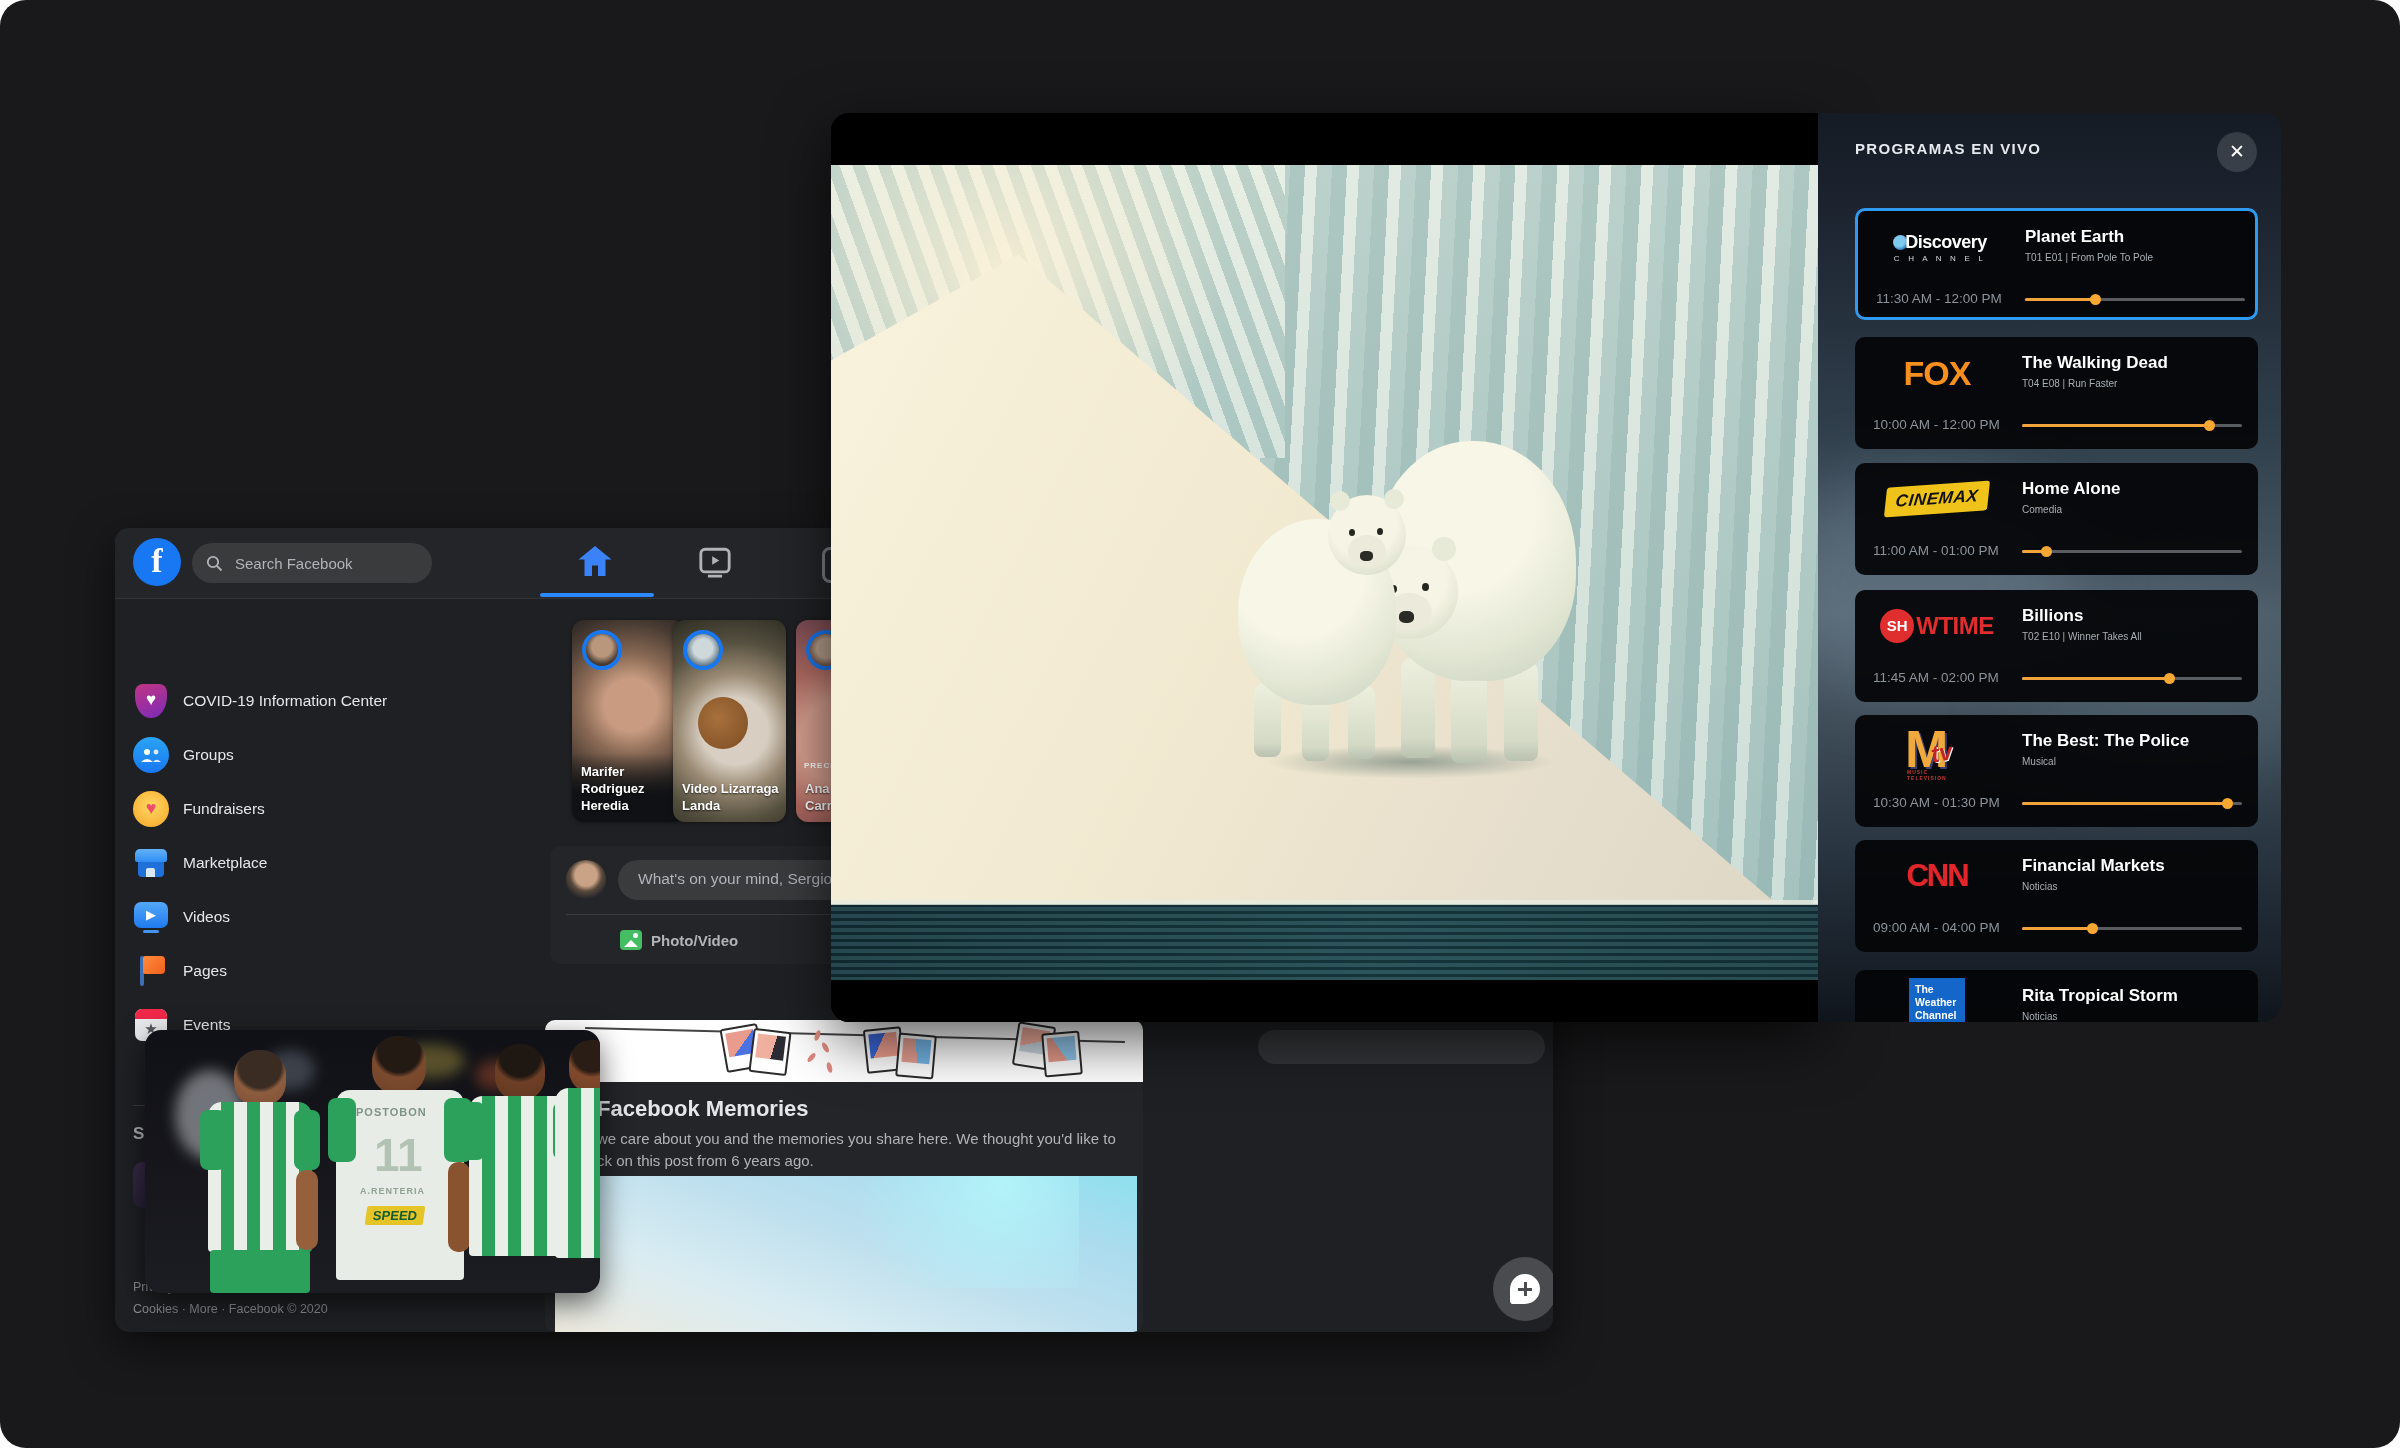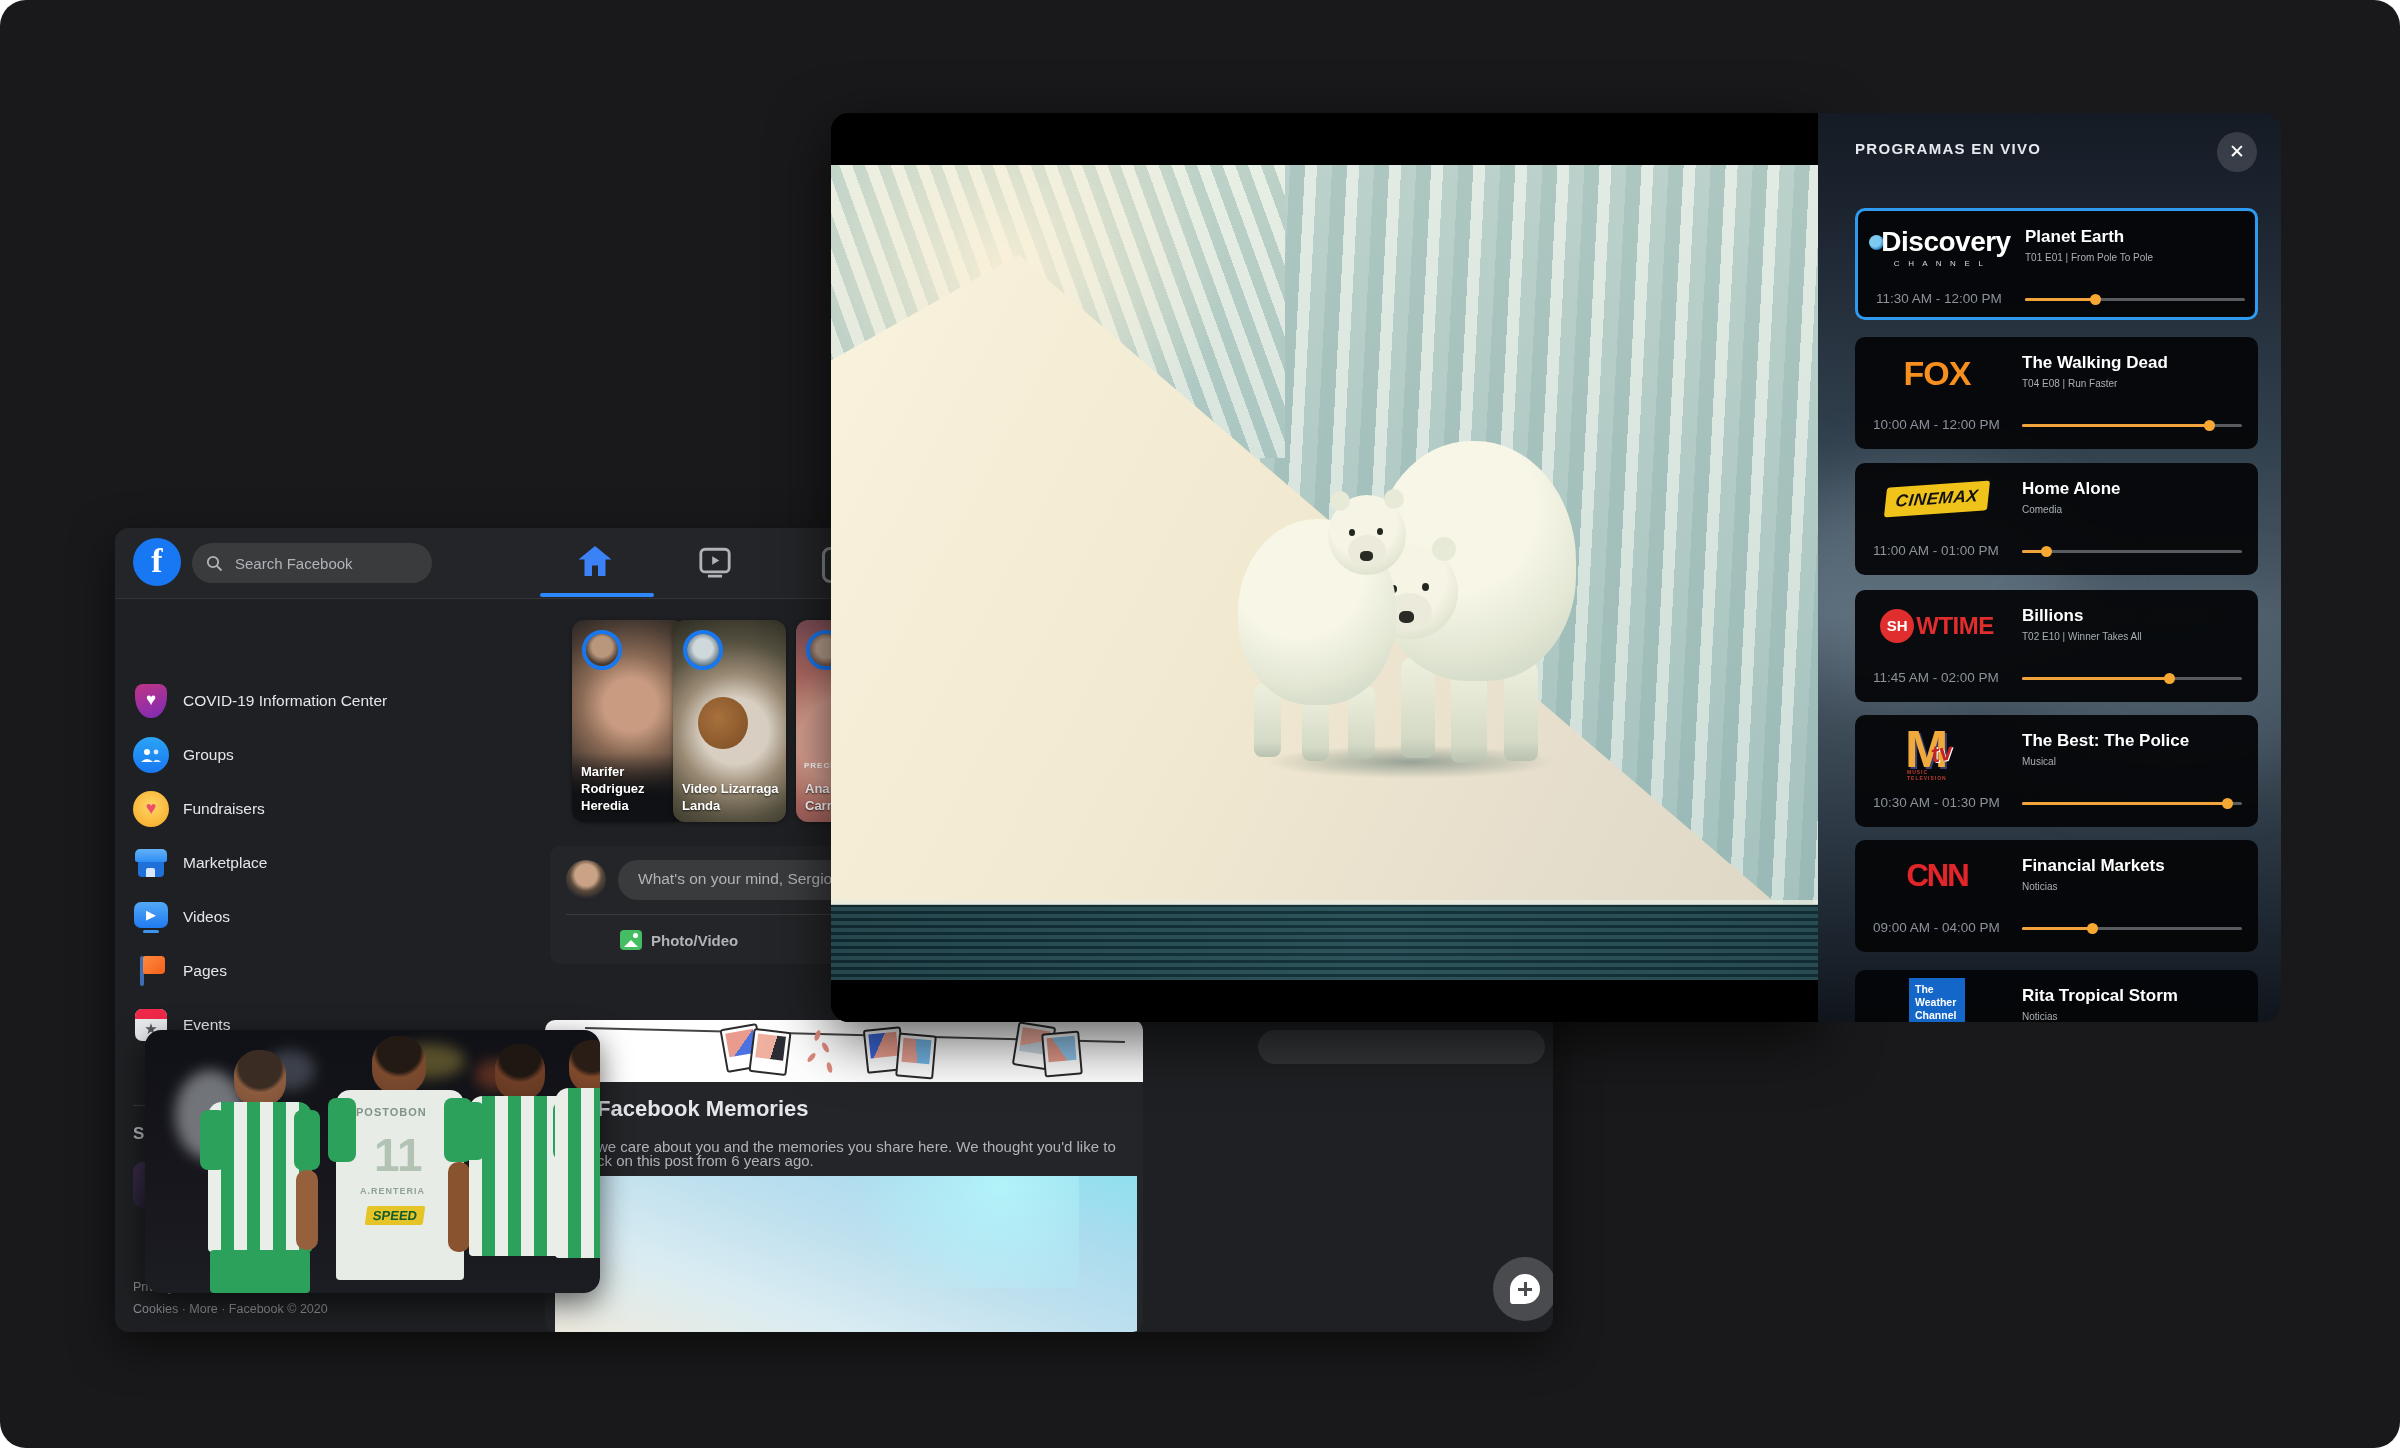--- a/index.html
+++ b/index.html
@@ -125,21 +125,21 @@
   .pc-title{position:absolute;left:167px;top:16px;color:#fff;font-size:17px;font-weight:bold;}
   .pc-sub{position:absolute;left:167px;top:41px;color:#a9afb6;font-size:10px;}
   .pc-time{position:absolute;left:18px;top:80px;color:#8b929a;font-size:13.5px;text-align:right;}
   .pc-track{position:absolute;left:167px;top:87px;width:220px;height:3px;border-radius:2px;background:#585c61;}
   .pc-fill{position:absolute;left:0;top:0;height:3px;border-radius:2px;background:#f2a33c;}
   .pc-dot{position:absolute;right:-6px;top:-4px;width:11px;height:11px;border-radius:50%;background:#f6a832;}
   
   .lg-disc{text-align:center;color:#fff;}
   .lg-disc .row{display:flex;align-items:center;justify-content:center;}
   .lg-disc .globe{width:15px;height:15px;border-radius:50%;background:radial-gradient(circle at 40% 40%,#7ec9f0 0 45%,#2f7fc0 70%,#1b5e96);margin-right:-3px;}
-  .lg-disc .word{font-size:28px;font-weight:bold;letter-spacing:-0.5px;text-align:center;}
+  .lg-disc .word{font-size:18px;font-weight:bold;letter-spacing:-0.5px;text-align:center;}
   .lg-disc .chan{font-size:8px;letter-spacing:3.2px;color:#d7dbe0;margin-top:1px;}
   .lg-fox{color:#f78f1e;font-size:34px;font-weight:bold;letter-spacing:-1px;}
   .lg-cmx{background:#efc319;transform:skew(-10deg) rotate(-4deg);padding:5px 10px;border-radius:3px;color:#111;font-size:17px;font-weight:bold;font-style:italic;letter-spacing:.5px;}
   .lg-sho{display:flex;align-items:center;color:#e02d2d;font-weight:bold;}
   .lg-sho .disc{width:34px;height:34px;border-radius:50%;background:#e02d2d;color:#fff;font-size:15px;text-align:center;line-height:34px;margin-right:2px;}
   .lg-sho .rest{font-size:24px;letter-spacing:-0.5px;}
   .lg-mtv{position:relative;width:64px;height:56px;}
   .lg-mtv .m{position:absolute;left:0;top:-4px;color:#f0a93c;font-size:52px;font-weight:bold;text-shadow:2px 2px 0 #3a3f6e;}
   .lg-mtv .tv{position:absolute;left:26px;top:16px;color:#c22424;font-size:24px;font-weight:bold;font-style:italic;transform:rotate(-10deg);text-shadow:1px 1px 0 #fff;}
   .lg-mtv .mt{position:absolute;left:2px;bottom:-2px;color:#c23a30;font-size:5px;letter-spacing:1px;font-weight:bold;}
@@ -293,21 +293,21 @@
         <div class="pol" style="left:498px;top:12px;transform:rotate(-5deg);">
             <div class="ph" style="background:linear-gradient(60deg,#e59a8a 45%,#8fc4ea 45%);"></div>
           </div>
         <div class="leaf" style="left:270px;top:10px;transform:rotate(20deg);"></div>
         <div class="leaf" style="left:278px;top:22px;transform:rotate(-30deg);"></div>
         <div class="leaf" style="left:264px;top:32px;transform:rotate(40deg);"></div>
         <div class="leaf" style="left:282px;top:42px;transform:rotate(-15deg);"></div>
       </div>
       <div class="mem-fb">f</div>
       <div class="mem-title">Facebook Memories</div>
-      <div class="mem-line" style="top:118px;text-align:right;">we care about you and the memories you share here. We thought you'd like to</div>
+      <div class="mem-line" style="top:110px;text-align:right;">we care about you and the memories you share here. We thought you'd like to</div>
       <div class="mem-line" style="top:132px;">ck on this post from 6 years ago.</div>
       <div class="mem-photo">
         <div style="position:absolute;right:10%;top:0;width:45%;height:70%;background:radial-gradient(circle at 70% 10%,rgba(180,245,250,.9),rgba(180,245,250,0) 70%);"></div>
       </div>
     </div>
 
     <div class="rightcol-bar"></div>
     <div class="msg-btn">
       <div class="bubble"></div>
     </div>

